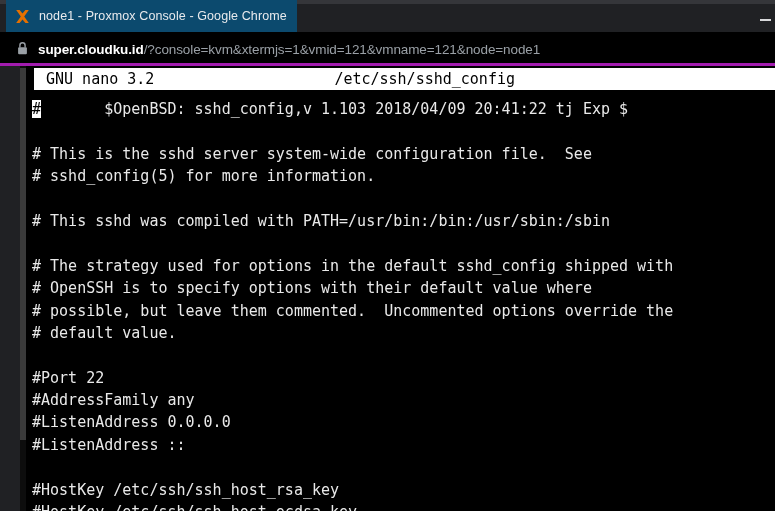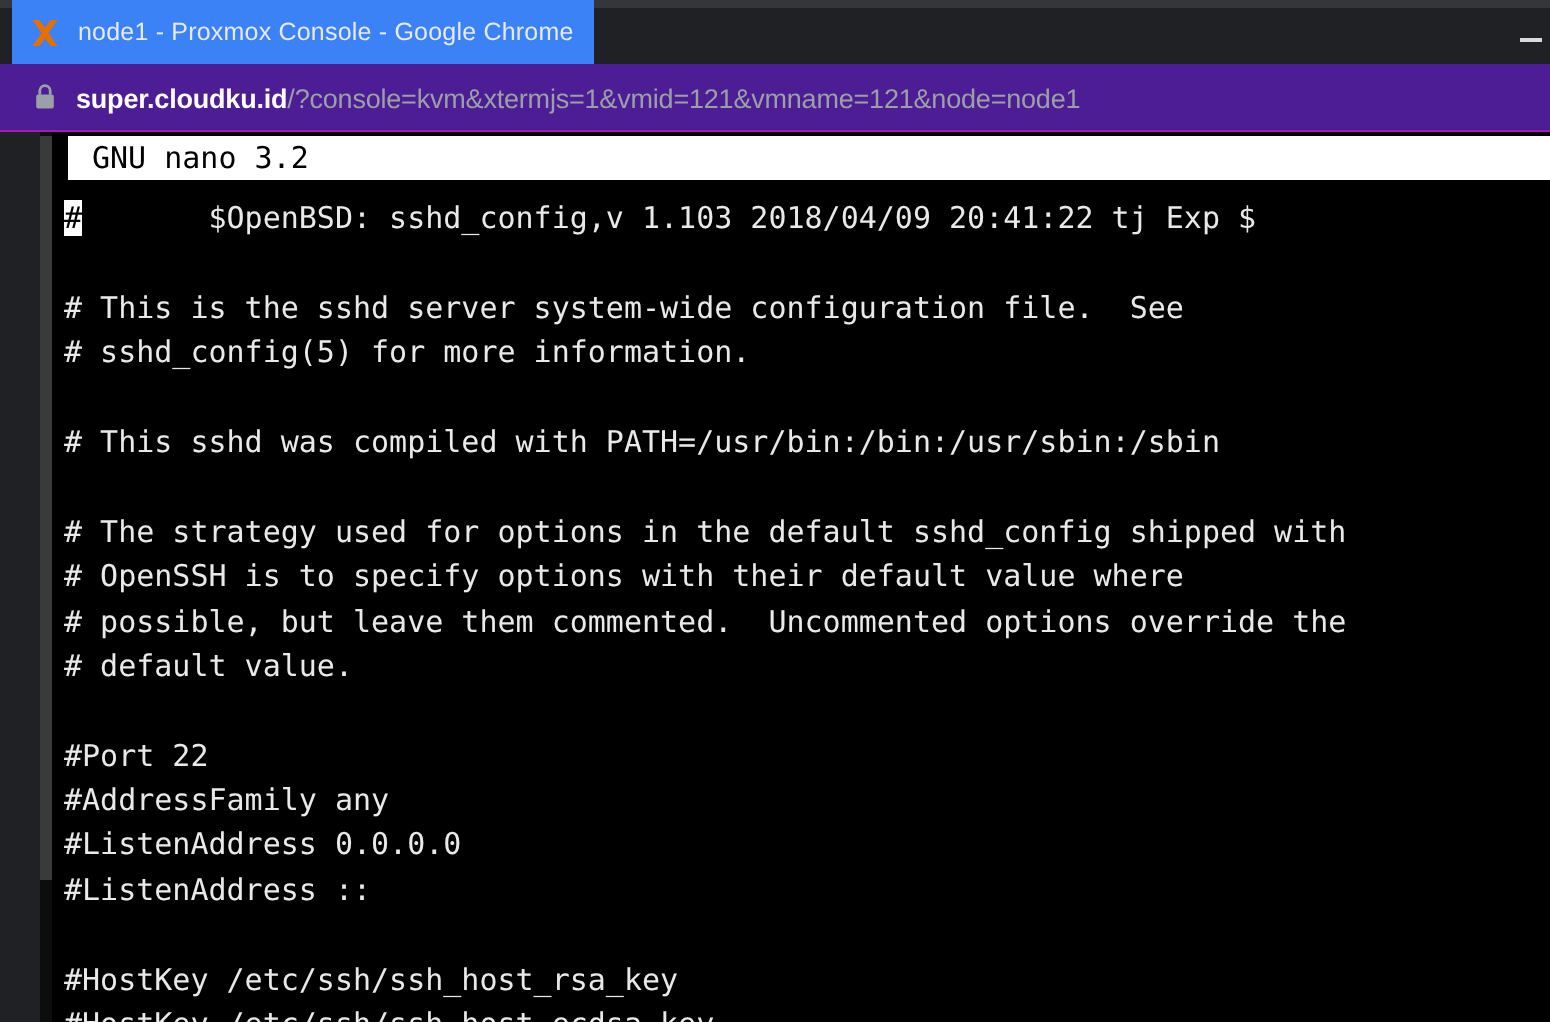--- a/index.html
+++ b/index.html
@@ -36,21 +36,21 @@
     height: 4px;
     background: #35363a;
   }
   #active-tab {
     position: absolute;
     left: 6px; top: 0px;
     height: 32px;
     display: flex;
     align-items: center;
     padding: 0 10px 0 8px;
-    background: #3b82f6;
+    background: #0c4a6e;
     border-radius: 0 0 0 0;
     max-width: 430px;
   }
   #proxmox-favicon {
     width: 17px;
     height: 17px;
     flex: 0 0 auto;
     margin-right: 8px;
     position: relative;
   }
@@ -68,22 +68,22 @@
     right: 4px; top: 19px;
     width: 11px; height: 2px;
     background: #d8d9db;
   }
 
   #toolbar {
     position: absolute;
     left: 0; top: 32px;
     width: 775px;
     height: 34px;
-    background: #4c1d95;
-    border-bottom: 1px solid #a21caf;
+    background: #000000;
+    border-bottom: 3px solid #a21caf;
     box-sizing: border-box;
     text-align: center;
   }
   #site-lock-icon {
     position: absolute;
     left: 16px; top: 9px;
     width: 13px; height: 15px;
   }
   #omnibox {
     position: absolute;
@@ -221,20 +221,21 @@
 
     <div id="terminal-scrollbar-track">
       <div id="terminal-scrollbar-thumb"></div>
     </div>
 
     <div class="term-screen">
 
       
       <div id="nano-titlebar">
         <span id="nano-version">GNU nano 3.2</span>
+        <span id="nano-filename">/etc/ssh/sshd_config</span>
       </div>
 
       
       <div id="text-body"><div class="term-line"><span class="cursor-cell">#</span>	$OpenBSD: sshd_config,v 1.103 2018/04/09 20:41:22 tj Exp $</div><div class="term-line"></div><div class="term-line"># This is the sshd server system-wide configuration file.  See</div><div class="term-line"># sshd_config(5) for more information.</div><div class="term-line"></div><div class="term-line"># This sshd was compiled with PATH=/usr/bin:/bin:/usr/sbin:/sbin</div><div class="term-line"></div><div class="term-line"># The strategy used for options in the default sshd_config shipped with</div><div class="term-line"># OpenSSH is to specify options with their default value where</div><div class="term-line"># possible, but leave them commented.  Uncommented options override the</div><div class="term-line"># default value.</div><div class="term-line"></div><div class="term-line">#Port 22</div><div class="term-line">#AddressFamily any</div><div class="term-line">#ListenAddress 0.0.0.0</div><div class="term-line">#ListenAddress ::</div><div class="term-line"></div><div class="term-line">#HostKey /etc/ssh/ssh_host_rsa_key</div><div class="term-line">#HostKey /etc/ssh/ssh_host_ecdsa_key</div></div>
 
       
       <div id="nano-statusbar">
         
       </div>
 

